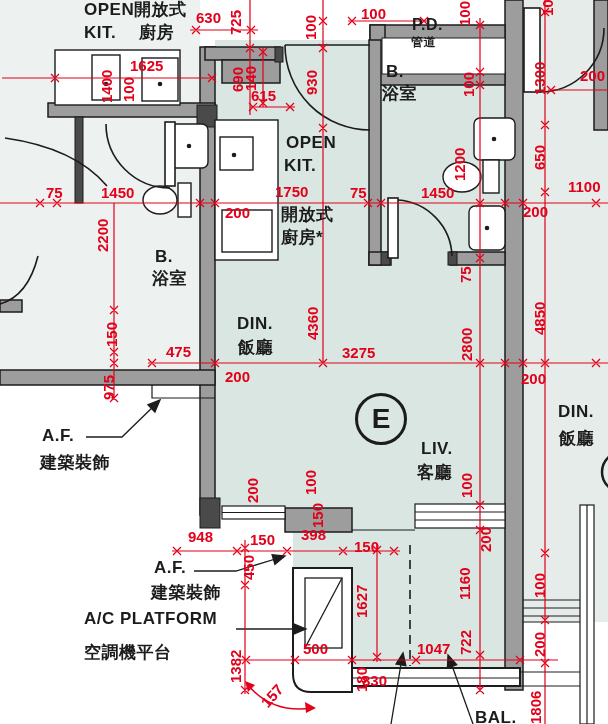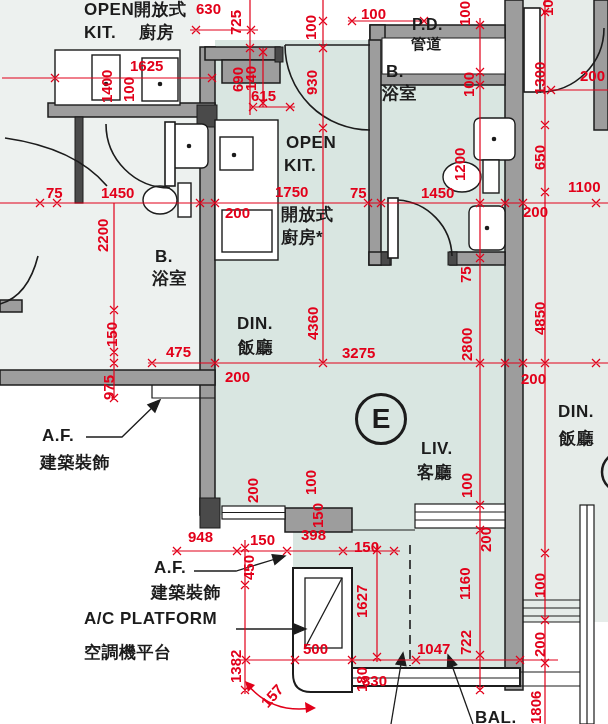--- a/index.html
+++ b/index.html
@@ -148,21 +148,21 @@
 </svg>
 
   <div id="unit-circle">E</div>
 
   <div id="labels">
       <div class="label room" style="left: 84px; top: 1px;">OPEN</div>
       <div class="label room" style="left: 84px; top: 24px;">KIT.</div>
       <div class="label room" style="left: 134px; top: 1px;">開放式</div>
       <div class="label room" style="left: 139px; top: 24px;">廚房</div>
       <div class="label room" style="left: 412px; top: 17px; font-size: 16px; text-align: center;">P.D.</div>
-      <div class="label room" style="left: 411px; top: 36px; font-size: 15px;">管道</div>
+      <div class="label room" style="left: 411px; top: 36px; font-size: 12px;">管道</div>
       <div class="label room" style="left: 386px; top: 63px;">B.</div>
       <div class="label room" style="left: 382px; top: 85px;">浴室</div>
       <div class="label room" style="left: 286px; top: 134px;">OPEN</div>
       <div class="label room" style="left: 284px; top: 157px;">KIT.</div>
       <div class="label room" style="left: 281px; top: 206px;">開放式</div>
       <div class="label room" style="left: 281px; top: 229px;">廚房*</div>
       <div class="label room" style="left: 155px; top: 248px;">B.</div>
       <div class="label room" style="left: 152px; top: 270px;">浴室</div>
       <div class="label room" style="left: 237px; top: 315px;">DIN.</div>
       <div class="label room" style="left: 238px; top: 339px;">飯廳</div>
@@ -170,21 +170,21 @@
       <div class="label room" style="left: 417px; top: 464px;">客廳</div>
       <div class="label room" style="left: 558px; top: 403px;">DIN.</div>
       <div class="label room" style="left: 559px; top: 430px;">飯廳</div>
       <div class="label room" style="left: 42px; top: 427px;">A.F.</div>
       <div class="label room" style="left: 40px; top: 454px;">建築裝飾</div>
       <div class="label room" style="left: 154px; top: 559px;">A.F.</div>
       <div class="label room" style="left: 151px; top: 584px;">建築裝飾</div>
       <div class="label room" style="left: 84px; top: 610px;">A/C PLATFORM</div>
       <div class="label room" style="left: 84px; top: 644px;">空調機平台</div>
       <div class="label room" style="left: 475px; top: 709px;">BAL.</div>
-      <div class="label dim" style="left: 196px; top: 1px;">630</div>
+      <div class="label dim" style="left: 196px; top: 10px;">630</div>
       <div class="label dim rot" style="left: 228px; top: 35px;">725</div>
       <div class="label dim rot" style="left: 303px; top: 40px;">100</div>
       <div class="label dim rot" style="left: 304px; top: 95px;">930</div>
       <div class="label dim" style="left: 361px; top: 6px;">100</div>
       <div class="label dim rot" style="left: 457px; top: 26px;">100</div>
       <div class="label dim rot" style="left: 540px; top: 16px;">100</div>
       <div class="label dim rot" style="left: 99px; top: 103px;">1400</div>
       <div class="label dim" style="left: 130px; top: 58px;">1625</div>
       <div class="label dim rot" style="left: 121px; top: 102px;">100</div>
       <div class="label dim rot" style="left: 230px; top: 92px;">690</div>

